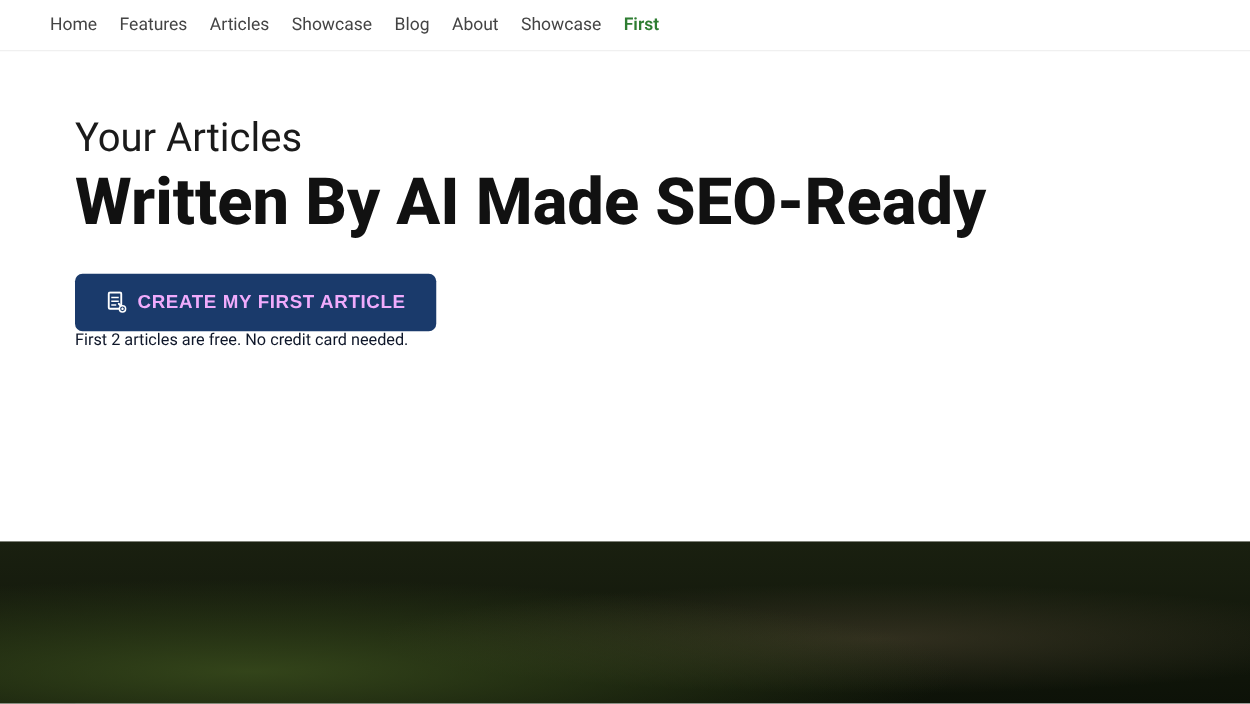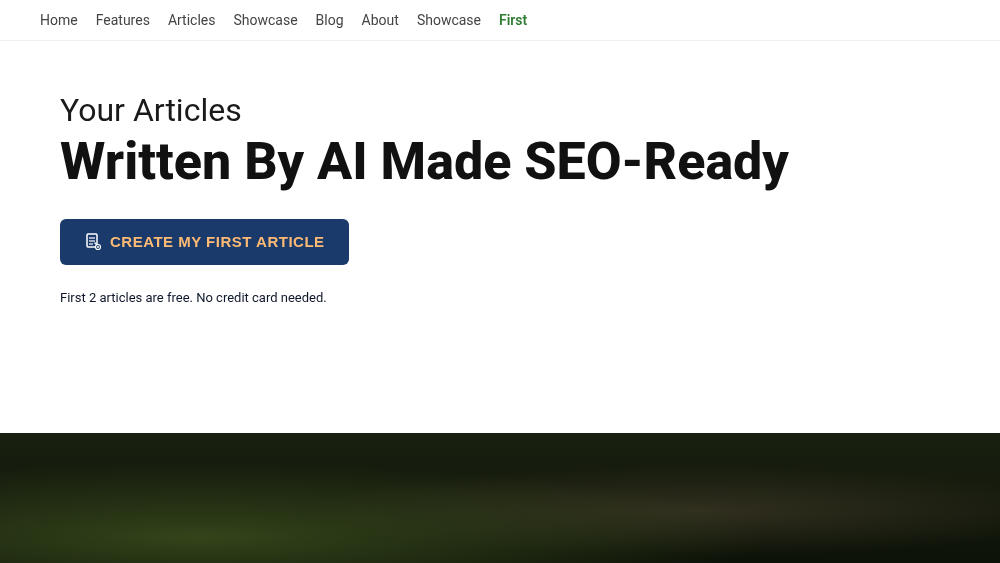--- a/index.html
+++ b/index.html
@@ -95,30 +95,30 @@
       color: #111;
       line-height: 1.1;
       margin-bottom: 28px;
     }
 
     .cta-button {
       display: inline-flex;
       align-items: center;
       gap: 8px;
       background: #1a3a6b;
-      color: #fdba74;
+      color: #f0abfc;
       border: none;
       border-radius: 6px;
       padding: 14px 24px;
       font-size: 15px;
       font-weight: 700;
       letter-spacing: 0.5px;
       cursor: pointer;
       text-transform: uppercase;
-      margin-bottom: 25px;
+      margin-bottom: 0;
     }
 
     .doc-icon {
       width: 18px;
       height: 18px;
     }
 
     .cta-note {
       font-size: 13px;
       color: #0f172a;

